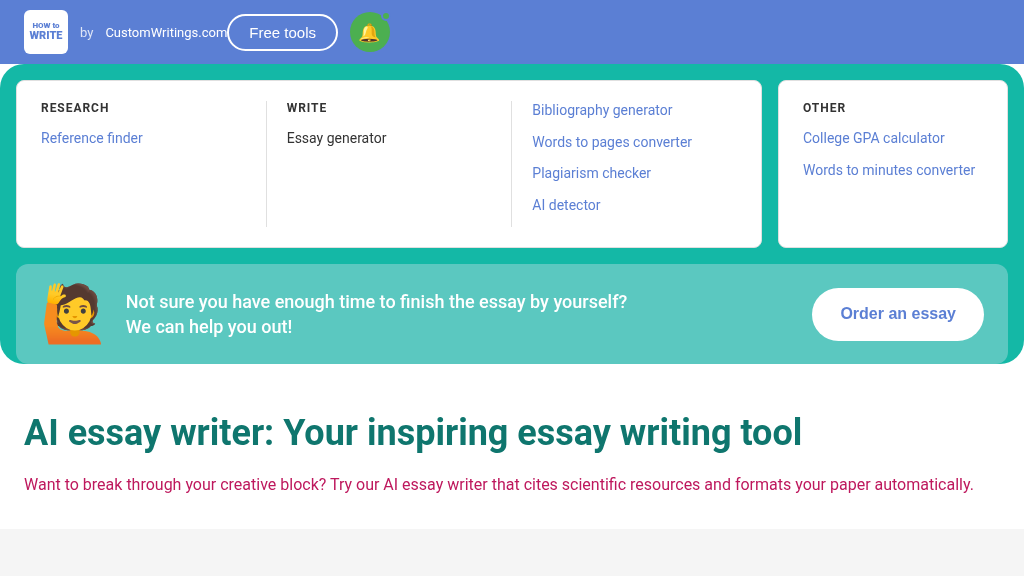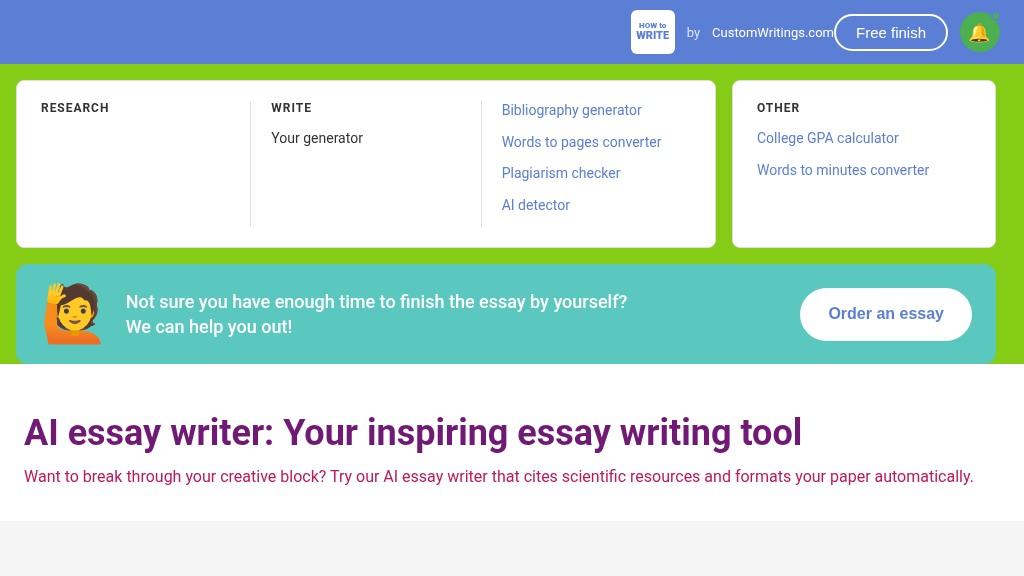--- a/index.html
+++ b/index.html
@@ -5,21 +5,21 @@
     * { margin: 0; padding: 0; box-sizing: border-box; }
     body { font-family: -apple-system, BlinkMacSystemFont, 'Segoe UI', Roboto, sans-serif; background: #f5f5f5; overflow-x: hidden; }
 
     
     .header {
       background: #5b7fd4;
       padding: 0 24px;
       height: 64px;
       display: flex;
       align-items: center;
-      justify-content: flex-end;
+      justify-content: flex-start;
     }
     .header-logo {
       display: flex;
       align-items: center;
       gap: 8px;
     }
     .logo-icon {
       width: 44px;
       height: 44px;
       background: white;
@@ -90,21 +90,21 @@
 
     .card-main {
       flex: 1;
       background: white;
       border: 1px solid #e0e0e0;
       border-radius: 8px;
       padding: 20px 24px;
     }
 
     .card-other {
-      width: 264px;
+      width: 230px;
       background: white;
       border: 1px solid #e0e0e0;
       border-radius: 8px;
       padding: 20px 24px;
     }
 
     .card-columns {
       display: flex;
       gap: 0;
     }
@@ -199,79 +199,81 @@
 
     
     .main-content {
       background: white;
       padding: 32px 24px;
     }
 
     .main-title {
       font-size: 36px;
       font-weight: 700;
-      color: #701a75;
-      margin-bottom: 8px;
+      color: #0f766e;
+      margin-bottom: 16px;
       line-height: 1.2;
     }
 
     .main-description {
       font-size: 16px;
       color: #be185d;
       line-height: 1.6;
     }
 
     
     .page-wrapper {
       max-width: 1024px;
       margin: 0 auto;
       background: white;
     }
 
     .content-wrapper {
-      padding: 0 28px 0 16px;
-      background: #84cc16;
+      padding: 0 16px 0 16px;
+      background: #14b8a6;
+      border-radius: 24px;
     }
   </style>
 </head>
 <body>
 
 <div class="page-wrapper">
 
   <header class="header">
     <div class="header-logo">
       <div class="logo-icon">
         <span style="font-size:8px; font-weight:900; color:#5b7fd4;">HOW to</span>
         <span style="font-size:11px; font-weight:900; color:#5b7fd4;">WRITE</span>
       </div>
       <span class="by-text">by</span>
       <span class="logo-text">CustomWritings.com</span>
     </div>
     <div class="header-right">
-      <button class="free-tools-btn">Free finish</button>
+      <button class="free-tools-btn">Free tools</button>
       <div class="notif-btn">
         <span>🔔</span>
         <span class="notif-dot"></span>
       </div>
     </div>
   </header>
 
   <div class="content-wrapper">
     <div class="cards-container">
 
       <div class="card-main">
         <div class="card-columns">
 
           <div class="col">
             <div class="col-header">RESEARCH</div>
+            <a class="menu-item">Reference finder</a>
           </div>
 
           <div class="col">
             <div class="col-header">WRITE</div>
-            <span class="menu-item-plain">Your generator</span>
+            <span class="menu-item-plain">Essay generator</span>
           </div>
 
           <div class="col">
             <a class="menu-item">Bibliography generator</a>
             <a class="menu-item">Words to pages converter</a>
             <a class="menu-item">Plagiarism checker</a>
             <a class="menu-item">AI detector</a>
           </div>
 
         </div>

